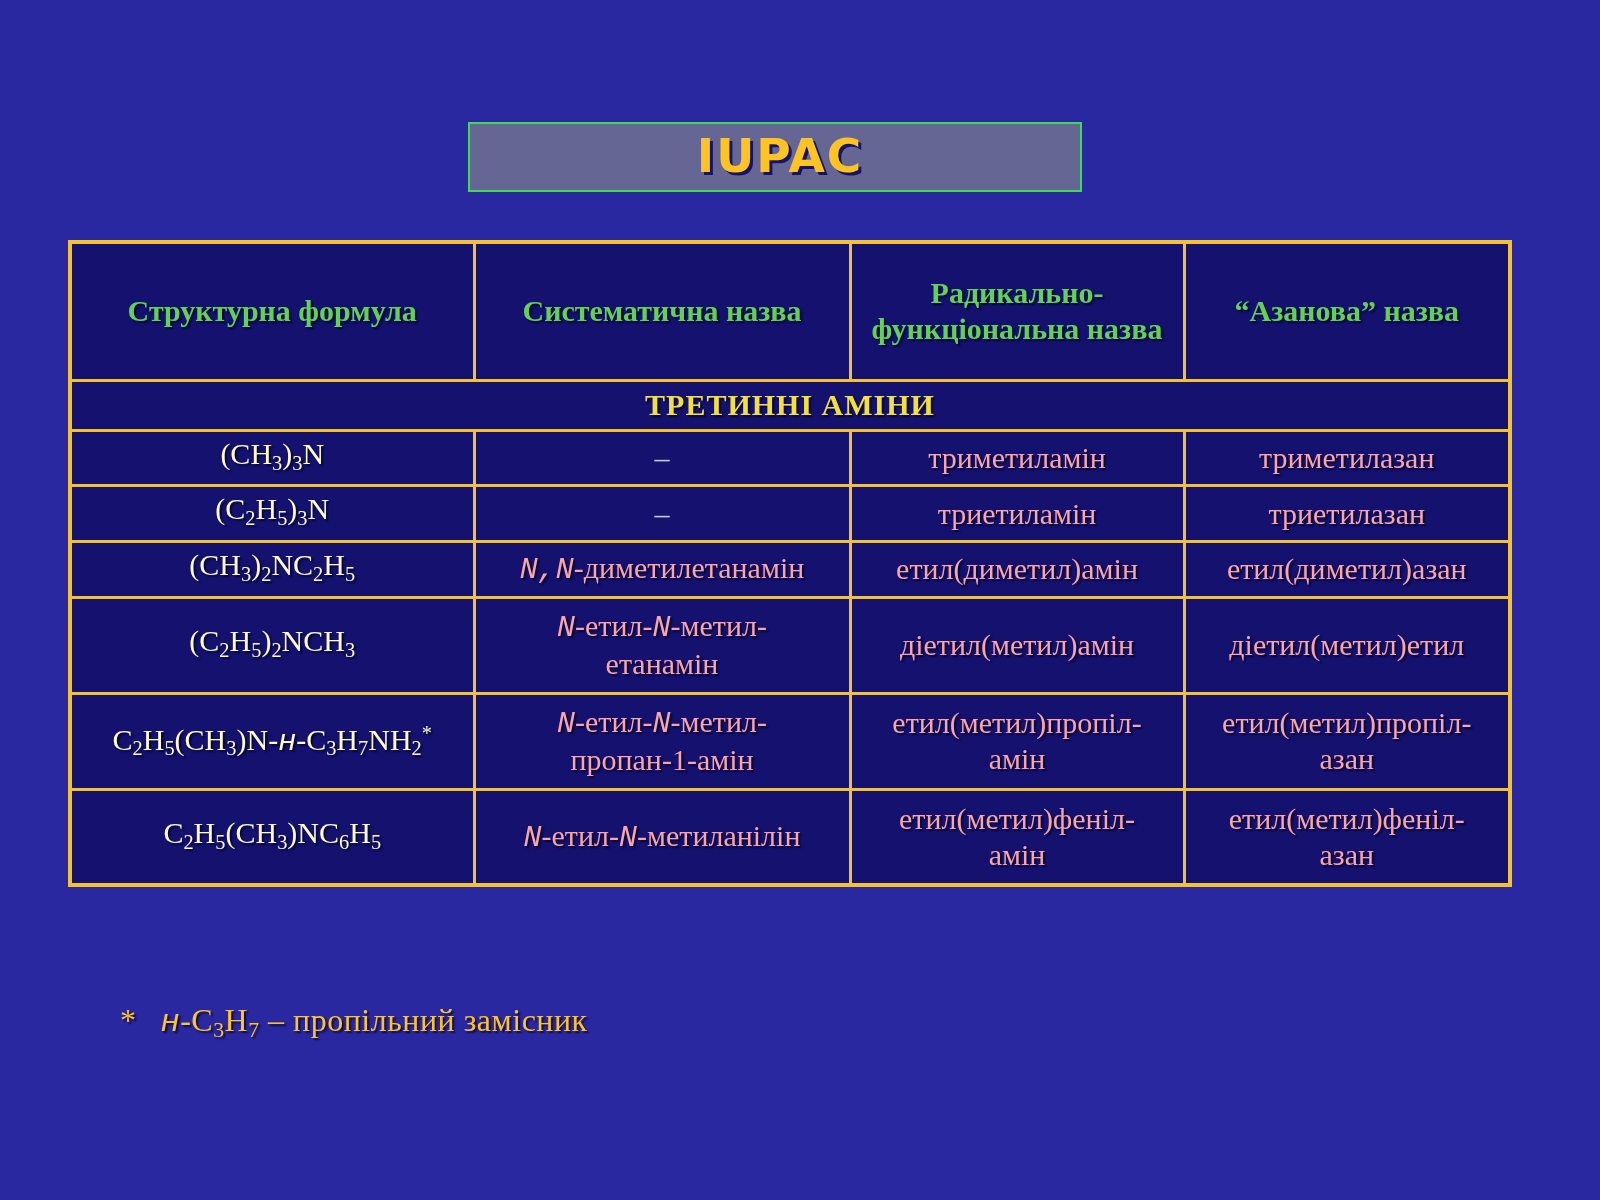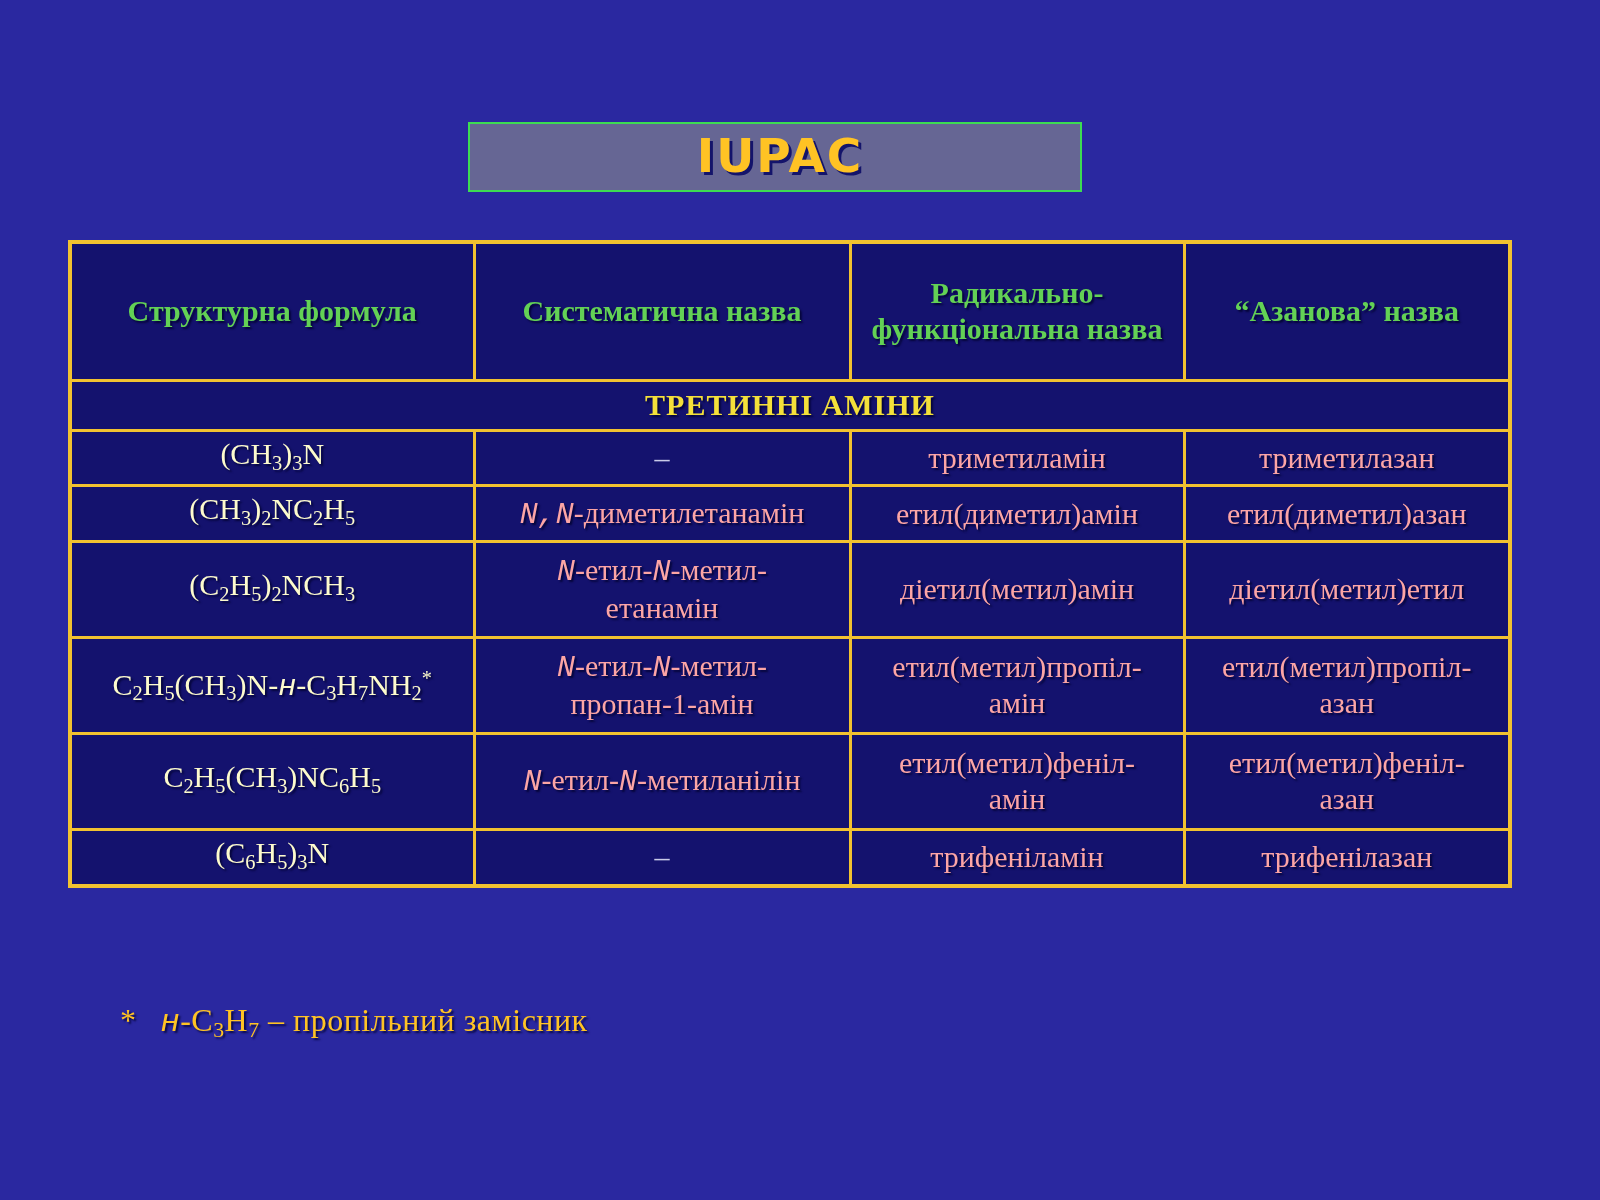--- a/index.html
+++ b/index.html
@@ -160,20 +160,26 @@
       <td class="section" colspan="4">ТРЕТИННІ АМІНИ</td>
     </tr>
 
     <tr class="r1">
       <td class="cell formula">(CH<sub>3</sub>)<sub>3</sub>N</td>
       <td class="dash">–</td>
       <td class="cell">триметиламін</td>
       <td class="cell">триметилазан</td>
     </tr>
 
+    <tr class="r2">
+      <td class="cell formula">(C<sub>2</sub>H<sub>5</sub>)<sub>3</sub>N</td>
+      <td class="dash">–</td>
+      <td class="cell">триетиламін</td>
+      <td class="cell">триетилазан</td>
+    </tr>
 
     <tr class="r3">
       <td class="cell formula">(CH<sub>3</sub>)<sub>2</sub>NC<sub>2</sub>H<sub>5</sub></td>
       <td class="cell"><span class="ital">N,N</span>-диметилетанамін</td>
       <td class="cell">етил(диметил)амін</td>
       <td class="cell">етил(диметил)азан</td>
     </tr>
 
     <tr class="r4">
       <td class="cell formula">(C<sub>2</sub>H<sub>5</sub>)<sub>2</sub>NCH<sub>3</sub></td>
@@ -190,24 +196,18 @@
     </tr>
 
 
     <tr class="r7">
       <td class="cell formula">C<sub>2</sub>H<sub>5</sub>(CH<sub>3</sub>)NC<sub>6</sub>H<sub>5</sub></td>
       <td class="cell"><span class="ital">N</span>-етил-<span class="ital">N</span>-метиланілін</td>
       <td class="cell">етил(метил)феніл-<br>амін</td>
       <td class="cell">етил(метил)феніл-<br>азан</td>
     </tr>
 
-    <tr class="r8">
-      <td class="cell formula">(C<sub>6</sub>H<sub>5</sub>)<sub>3</sub>N</td>
-      <td class="dash">–</td>
-      <td class="cell">трифеніламін</td>
-      <td class="cell">трифенілазан</td>
-    </tr>
   </tbody>
 </table>
 
 <div id="footnote">
   <span class="star">*</span><span><span class="ital">н</span>-C<sub>3</sub>H<sub>7</sub> – пропільний замісник</span>
 </div>
 
 </body></html>

